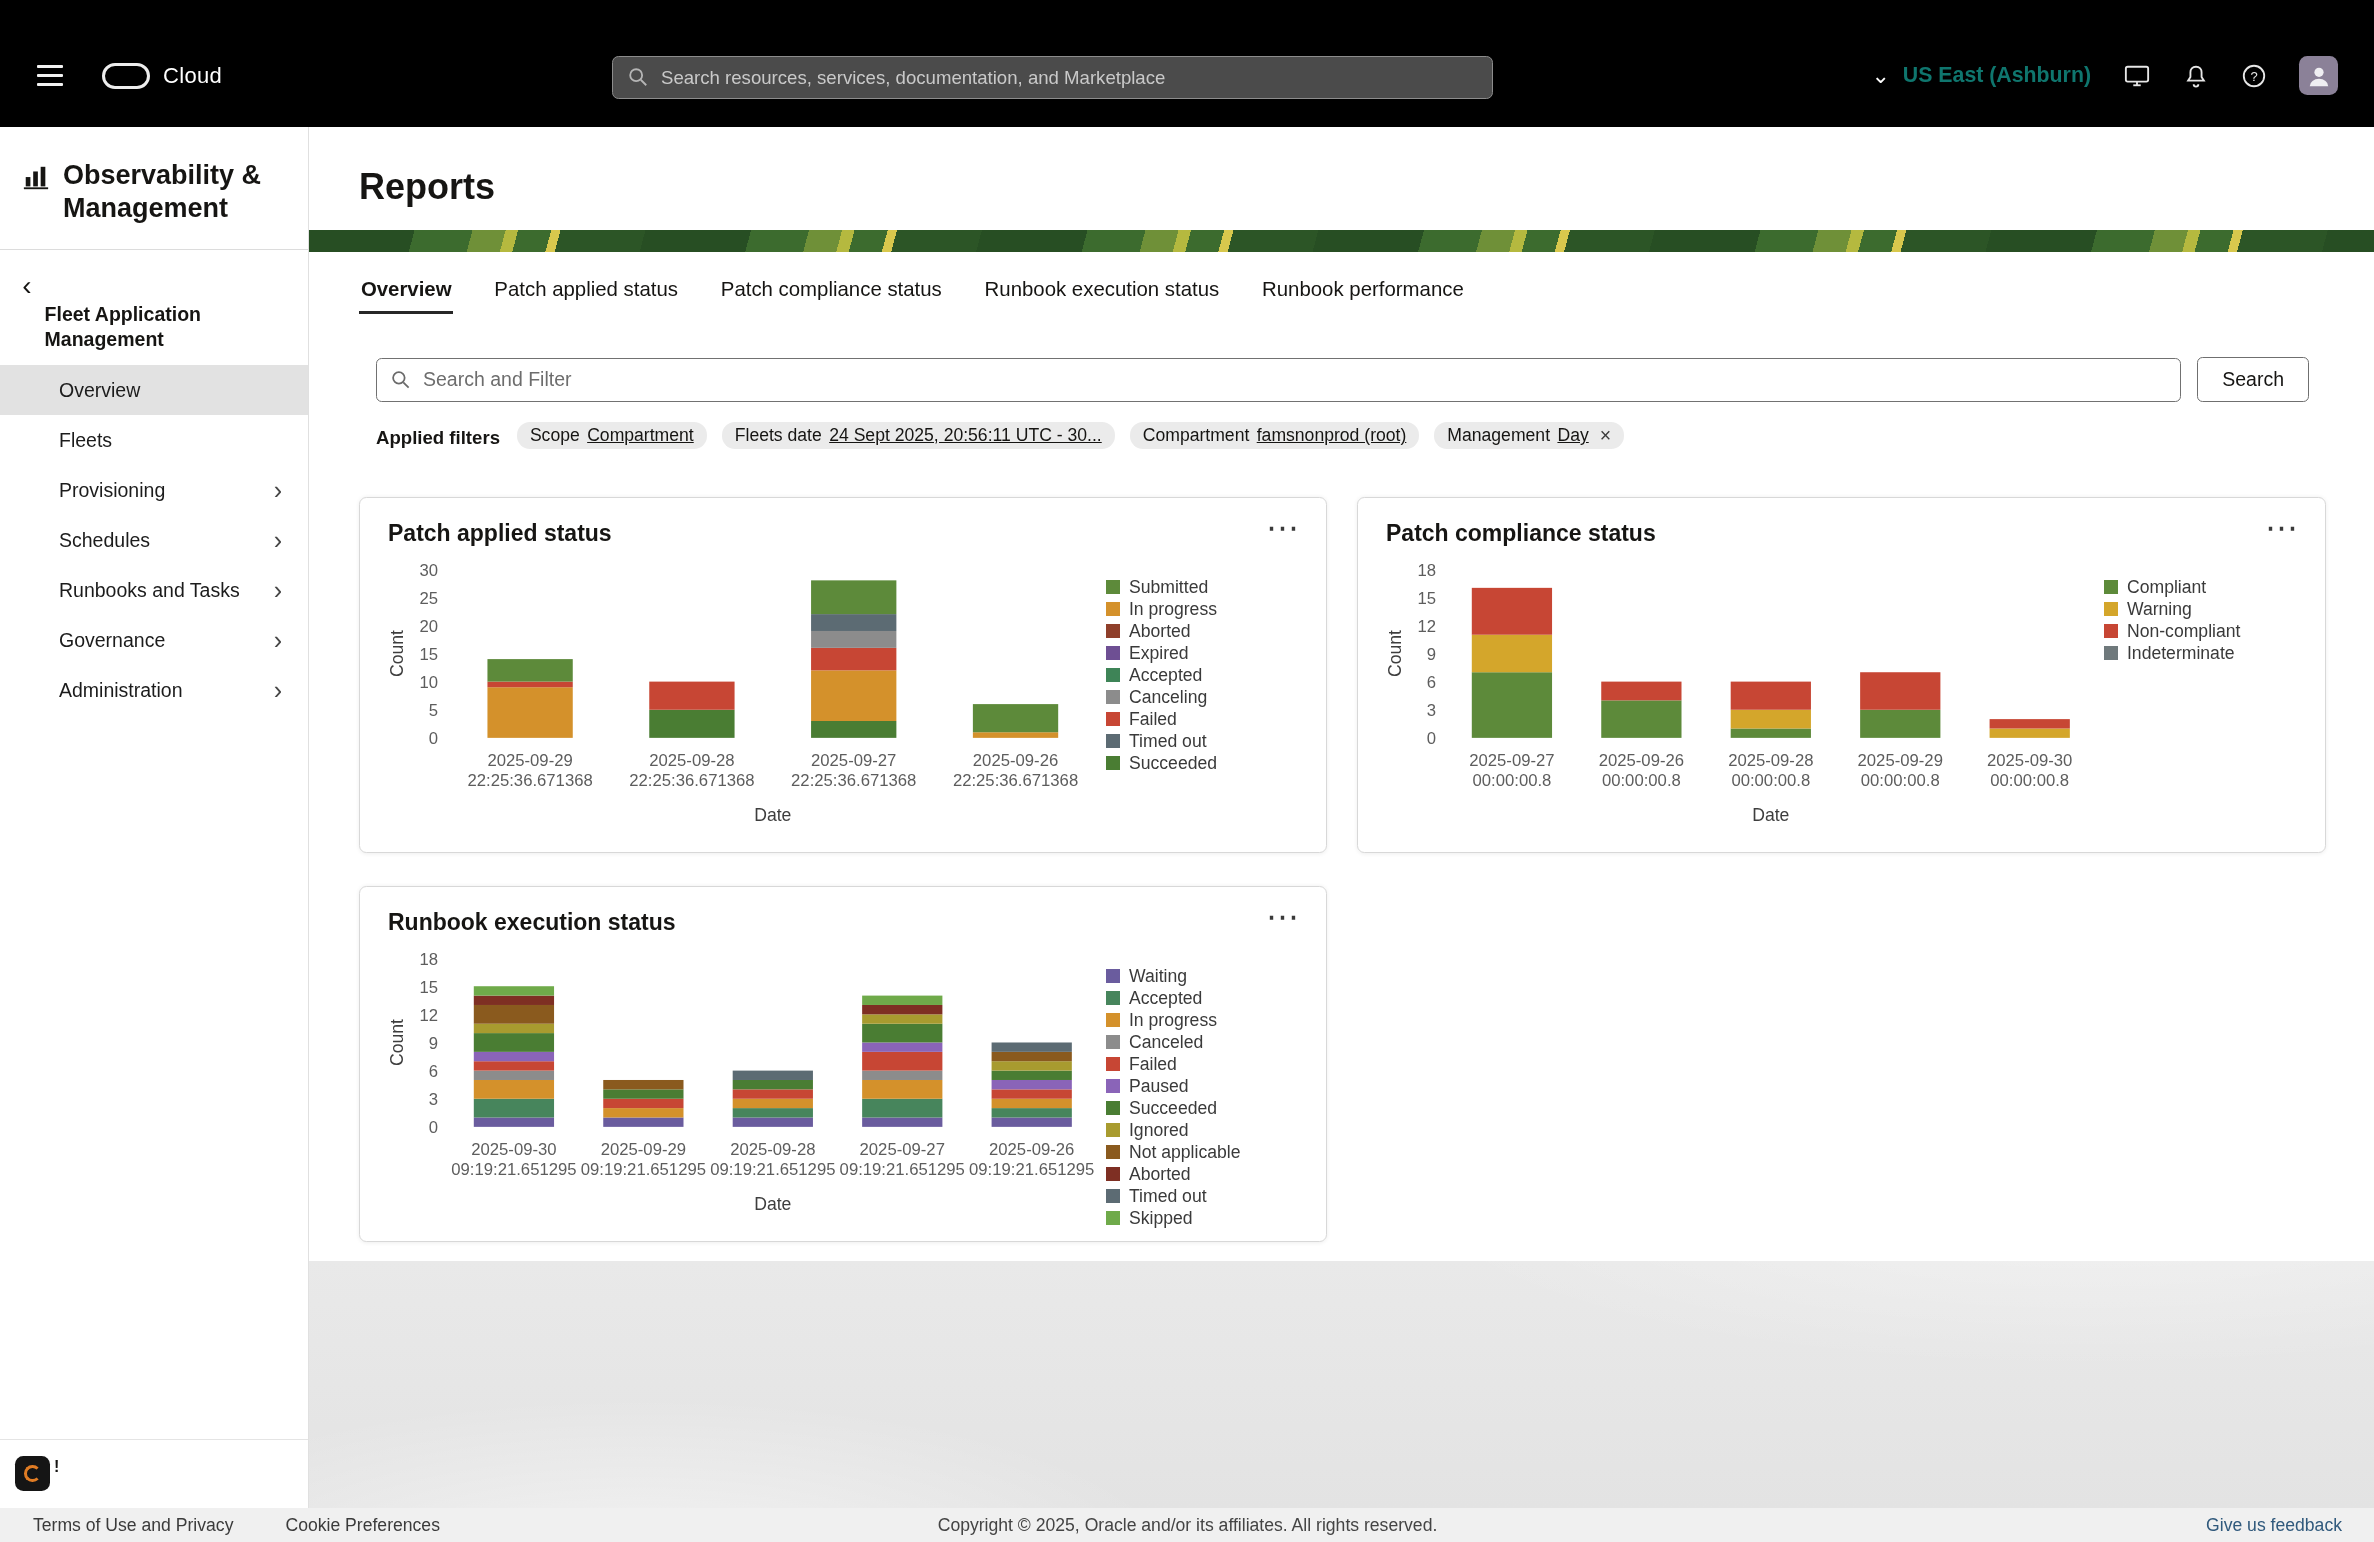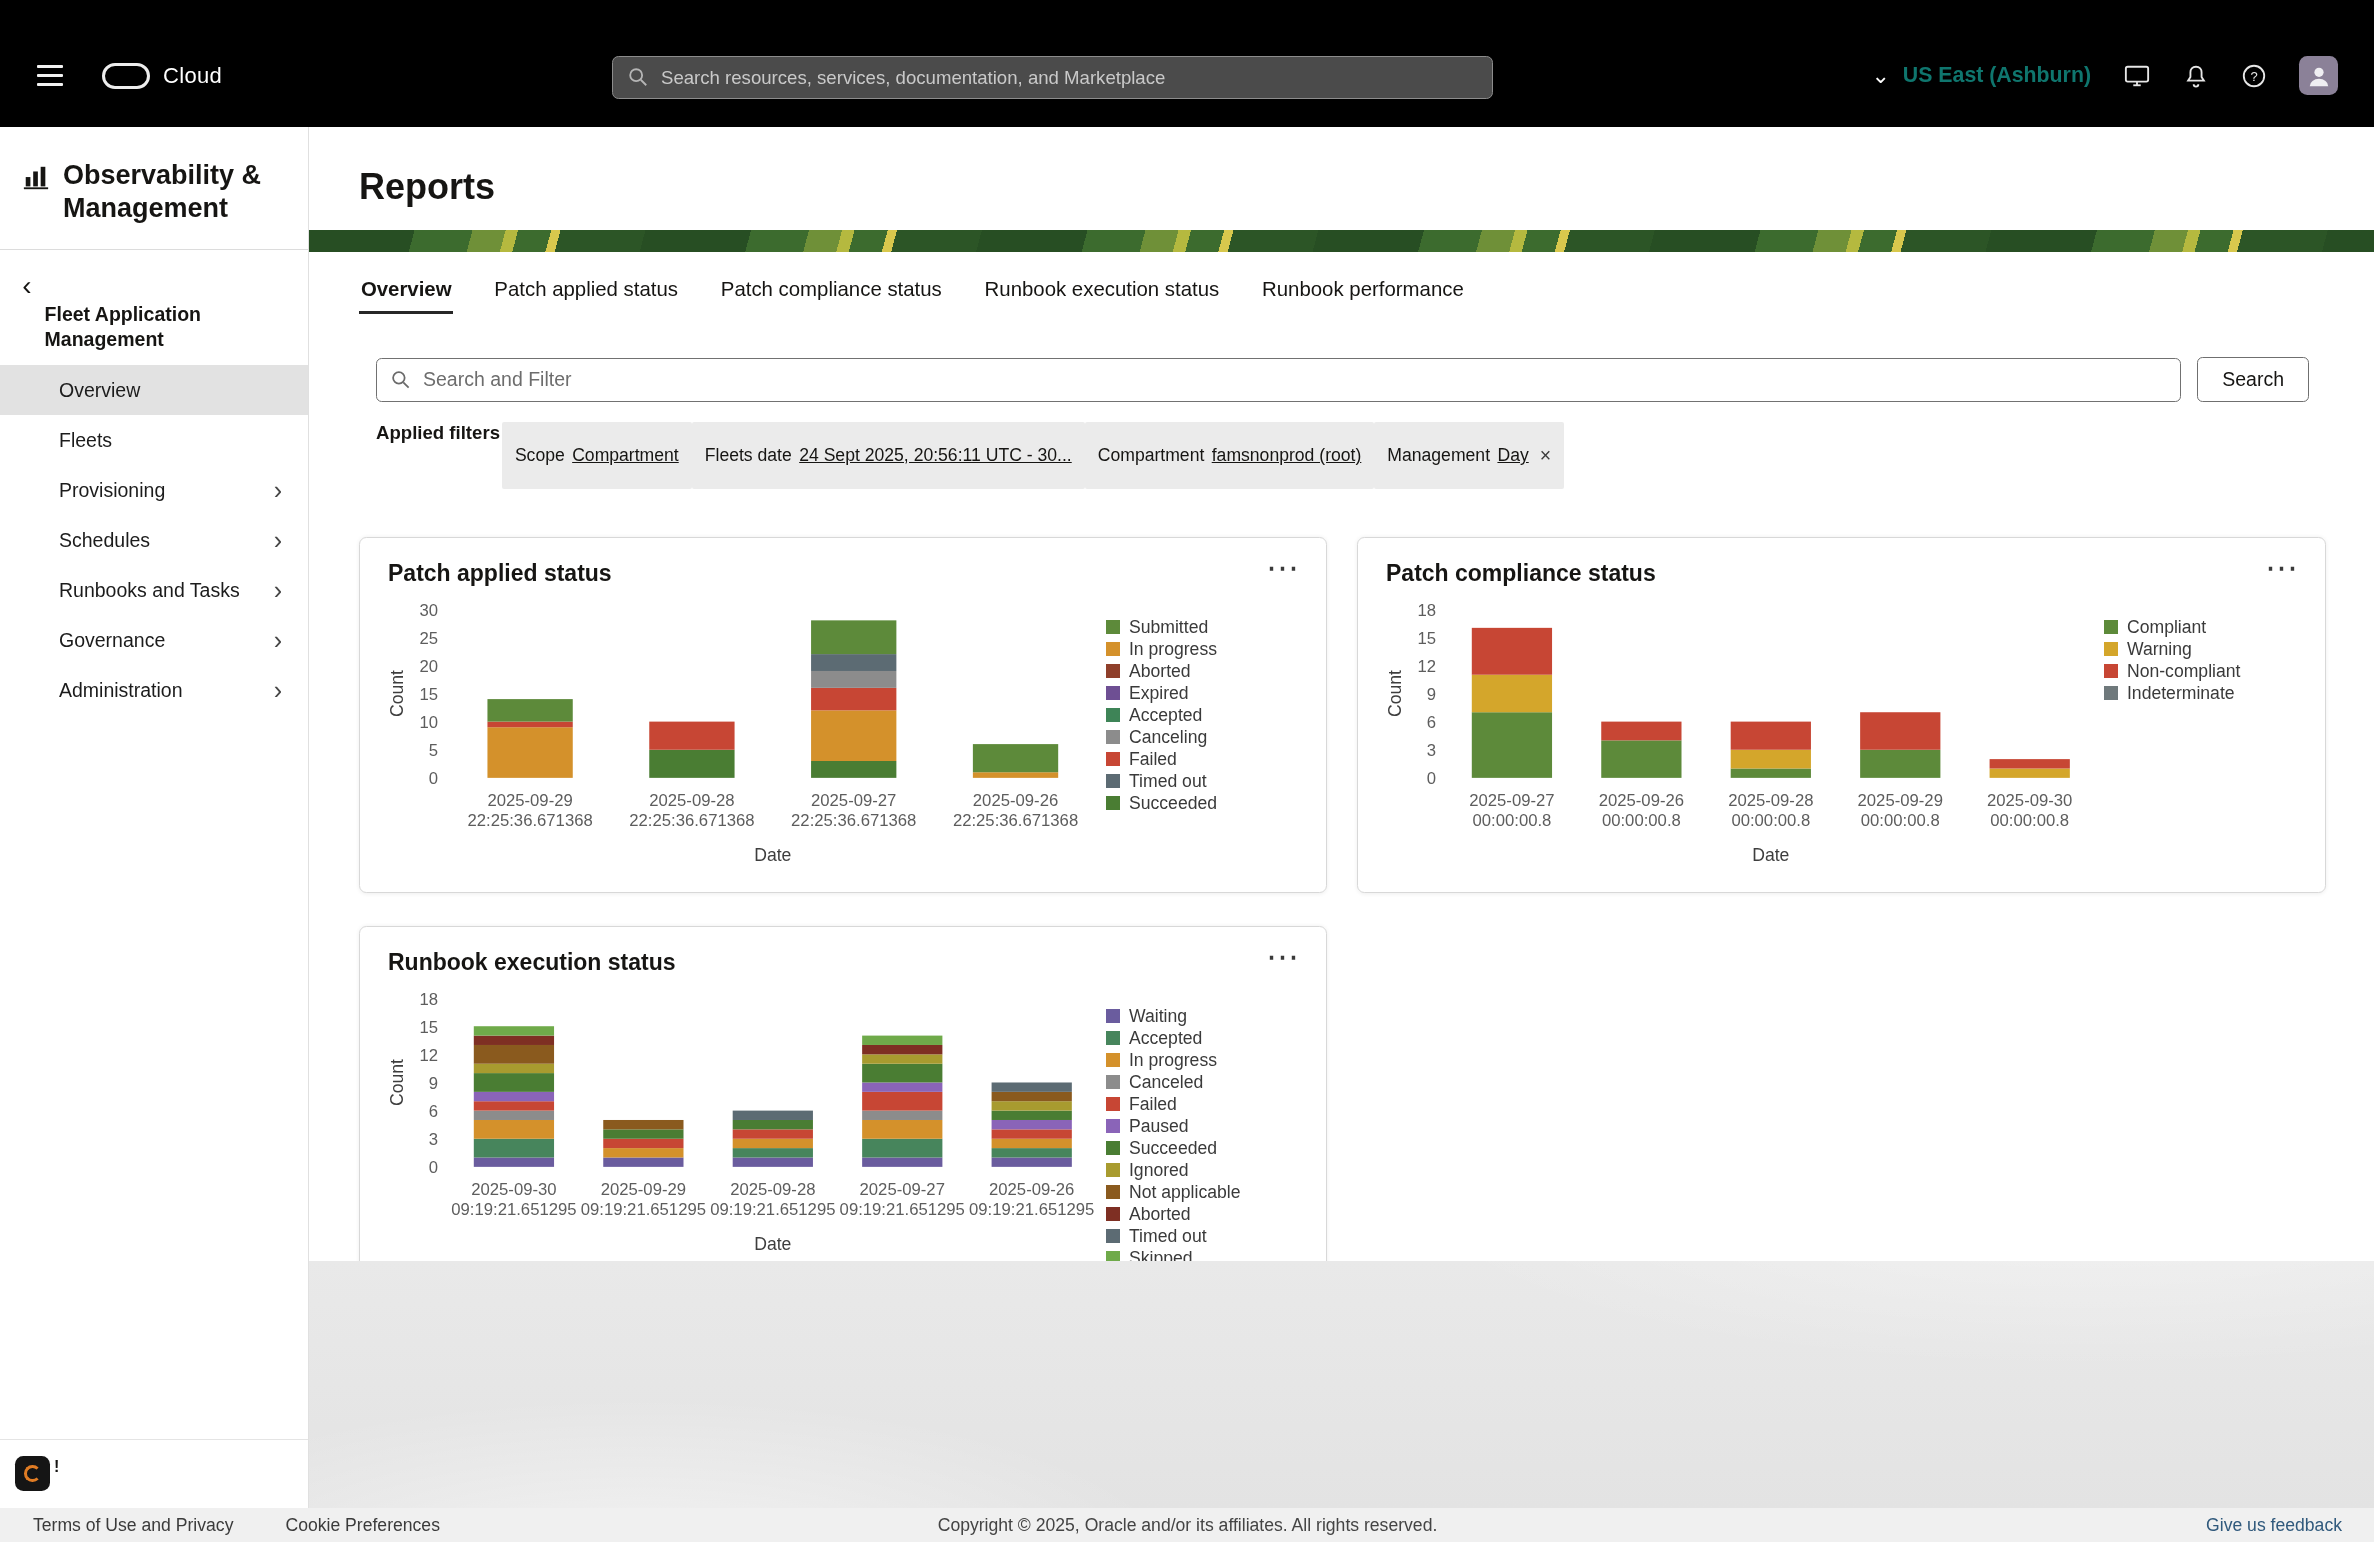--- a/index.html
+++ b/index.html
@@ -60,24 +60,24 @@
 
   .filter-row { display:flex; gap:16.7px; margin:43px 66px 0 67px; align-items:flex-end; }
   .filter-search { position:relative; flex:1; }
   .filter-search input { width:100%; height:44px; border:0.9px solid #717171; border-radius:5.6px; font-size:19.5px;
                          padding:0 16.7px 0 46px; color:#161513; font-family:inherit; background:#fff; }
   .filter-search input::placeholder { color:#6d6d6d; }
   .fs-icon { position:absolute; left:14px; top:11px; }
   .search-btn { height:45px; padding:0 24px; background:#fff; border:0.9px solid #6f6f6f; border-radius:5.6px;
                 font-size:19.5px; color:#161513; cursor:pointer; font-family:inherit; }
 
-  .applied-row { display:flex; align-items:flex-start; margin:20.4px 0 0 67px; flex-wrap:wrap; }
+  .applied-row { display:flex; align-items:flex-end; gap:15px; margin:20.4px 0 0 67px; flex-wrap:wrap; }
   .applied-label { font-size:18.6px; font-weight:700; margin-right:1.9px; }
-  .chip { display:inline-flex; align-items:center; gap:7.4px; background:#ebebeb; border-radius:2px;
-          padding:23px 13px; font-size:17.6px; color:#161513; cursor:pointer; border:none; font-family:inherit; }
+  .chip { display:inline-flex; align-items:center; gap:7.4px; background:#ebebeb; border-radius:13px;
+          padding:3px 13px; font-size:17.6px; color:#161513; cursor:pointer; border:none; font-family:inherit; }
   .chip .chip-val { text-decoration:underline; }
   .chip .chip-x { font-size:19.5px; color:#3c3c3c; margin-left:3.7px; cursor:pointer; line-height:1; }
 
   
   .cards { display:grid; grid-template-columns:968px 969px; column-gap:30px; row-gap:33px; margin:48px 0 0 50px; }
   .card { background:#fff; border:0.9px solid #d8d8d8; border-radius:7.4px; box-shadow:0 0.9px 4.6px rgba(0,0,0,0.07);
           padding:22px 28px; height:356px; position:relative; }
   .card-title { font-size:23px; font-weight:700; color:#161513; }
   .card-menu { position:absolute; top:13px; right:26px; background:none; border:none; cursor:pointer;
                font-size:33px; color:#3a3a3a; letter-spacing:0.9px; line-height:1; }

